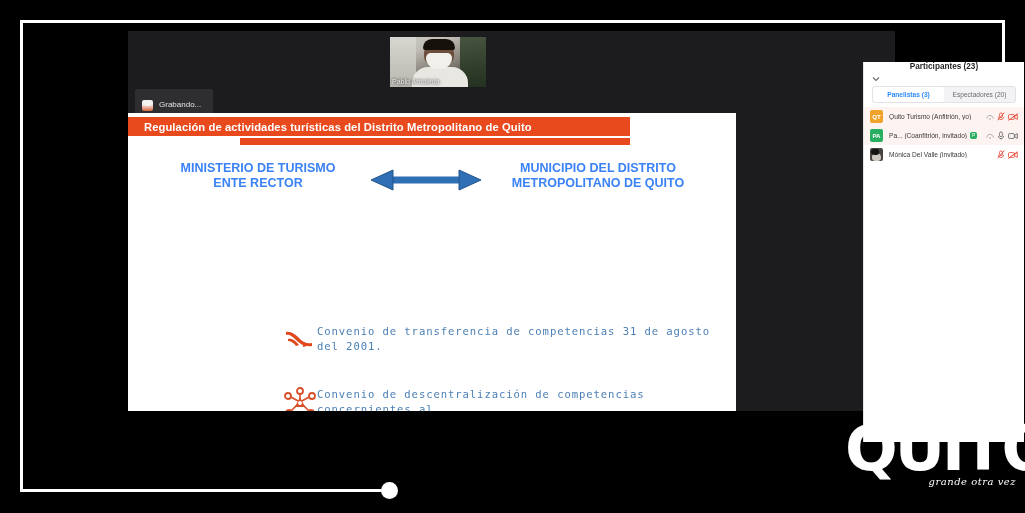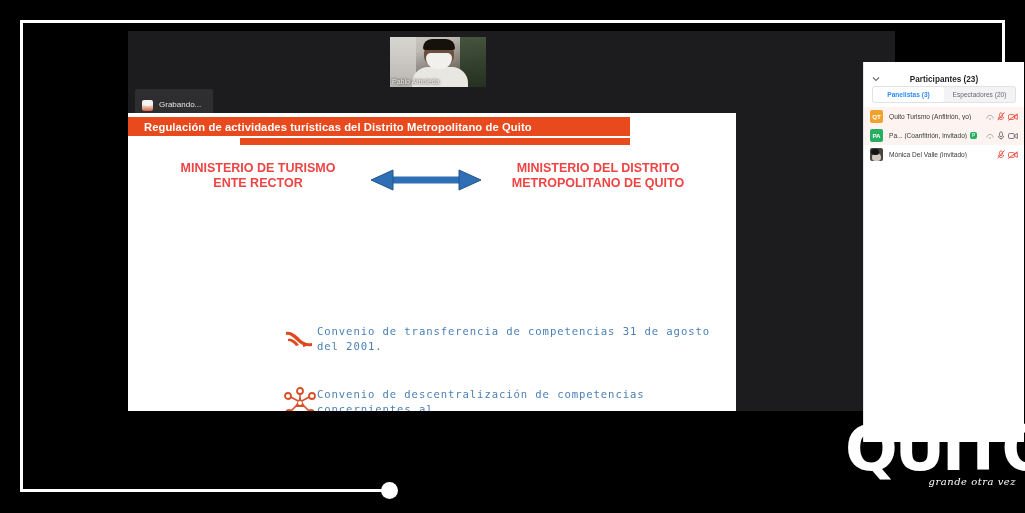--- a/index.html
+++ b/index.html
@@ -42,21 +42,21 @@
   .rec-txt{color:#e3e3e3;font-size:8px;line-height:10px;white-space:nowrap;}
 
   
   .slide{position:absolute;left:0;top:82px;width:608px;height:298px;background:#fff;}
   .title-bar{position:absolute;left:0;top:4px;width:502px;height:19px;background:#e8491d;
       display:flex;align-items:center;}
   .title-bar span{color:#fff;font-size:11.2px;font-weight:bold;padding-left:16px;letter-spacing:.1px;white-space:nowrap;}
   .title-under{position:absolute;left:112px;top:25px;width:390px;height:7px;background:#e8491d;}
 
   .org-row{position:absolute;left:0;top:48px;width:608px;height:38px;}
-  .org{position:absolute;color:#ef4444;font-weight:bold;font-size:12.5px;line-height:15px;text-align:center;}
+  .org{position:absolute;color:#3b82f6;font-weight:bold;font-size:12.5px;line-height:15px;text-align:center;}
   .org-left{left:30px;top:0;width:200px;}
   .org-right{left:360px;top:0;width:220px;}
 
   
   .arrow{position:absolute;left:243px;top:8px;width:110px;height:22px;}
   .arrow svg{display:block;}
 
   
   .bullet{position:absolute;display:flex;align-items:flex-start;}
   .b-ico{position:relative;width:34px;height:34px;flex:none;}
@@ -67,21 +67,21 @@
   .b2{left:155px;top:272px;}
 
   
   .ico-swoosh{position:absolute;left:2px;top:8px;width:30px;height:18px;}
   
   .ico-net{position:absolute;left:1px;top:2px;width:32px;height:30px;}
 
   
   .panel{position:absolute;left:735px;top:31px;width:160px;height:380px;background:#fff;
       border-left:1px solid #e4e4e4;}
-  .panel-head{position:relative;height:22px;display:flex;align-items:flex-end;justify-content:center;}
+  .panel-head{position:relative;height:22px;display:flex;align-items:flex-start;justify-content:center;}
   .panel-head .ttl{font-size:8.2px;font-weight:bold;color:#1f1f1f;}
   .chev{position:absolute;left:8px;top:7px;width:8px;height:8px;}
   .seg{margin:2px 8px 0 8px;height:15px;border:1px solid #e2e2e6;border-radius:3px;display:flex;overflow:hidden;background:#f3f3f6;}
   .seg-item{flex:1;display:flex;align-items:center;justify-content:center;font-size:6.6px;color:#6b6b70;}
   .seg-item.active{background:#fff;color:#2d8cff;font-weight:bold;border-radius:3px;}
 
   .plist{margin-top:4px;}
   .prow{position:relative;height:19px;display:flex;align-items:center;padding:0 6px 0 6px;}
   .prow.tint{background:#fdf3f0;}
   .av{width:13px;height:13px;border-radius:2px;flex:none;display:flex;align-items:center;justify-content:center;
@@ -154,21 +154,21 @@
                 <polygon points="110,11 88,1 88,21"></polygon>
                 <rect x="20" y="7.5" width="70" height="7"></rect>
               </g>
               <g fill="none" stroke="#24558c" stroke-width="1">
                 <polygon points="0,11 22,1 22,21"></polygon>
                 <polygon points="110,11 88,1 88,21"></polygon>
               </g>
             </svg>
           </div>
 
-          <div class="org org-right" style="white-space:pre-line">MINISTERIO DEL DISTRITO
+          <div class="org org-right" style="white-space:pre-line">MUNICIPIO DEL DISTRITO
 METROPOLITANO DE QUITO</div>
         </div>
 
         <div class="bullet b1">
           <div class="b-ico">
             <svg class="ico-swoosh" viewBox="0 0 30 18">
               <path d="M1,2 C6,1 11,5 15,9 C18,12 22,14 27,13 L27,16 C20,17 15,14 11,10 C7,6 4,4 1,5 Z" fill="#e0481d"></path>
               <path d="M3,9 C7,8 11,11 14,15 L11,16 C9,13 6,11 3,11 Z" fill="#e0481d"></path>
               <path d="M18,13 L22,16 L18,17 Z" fill="#e0481d"></path>
             </svg>

